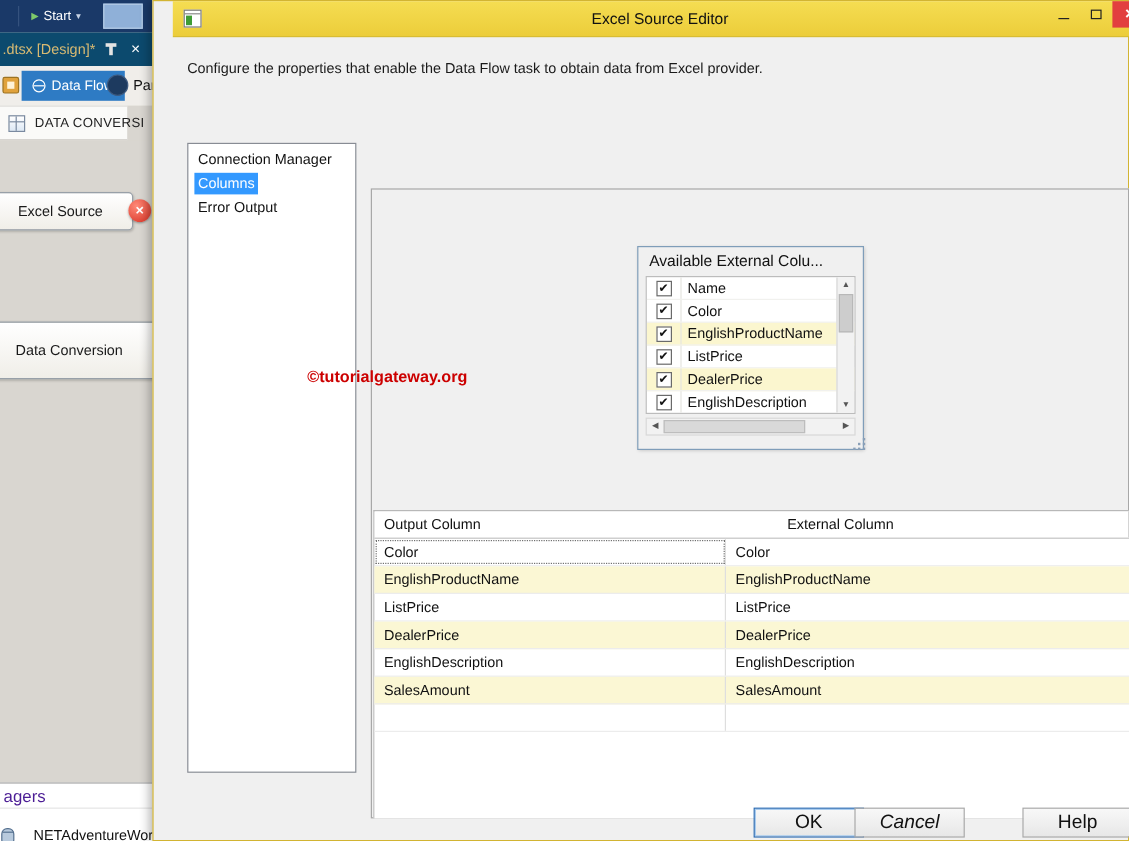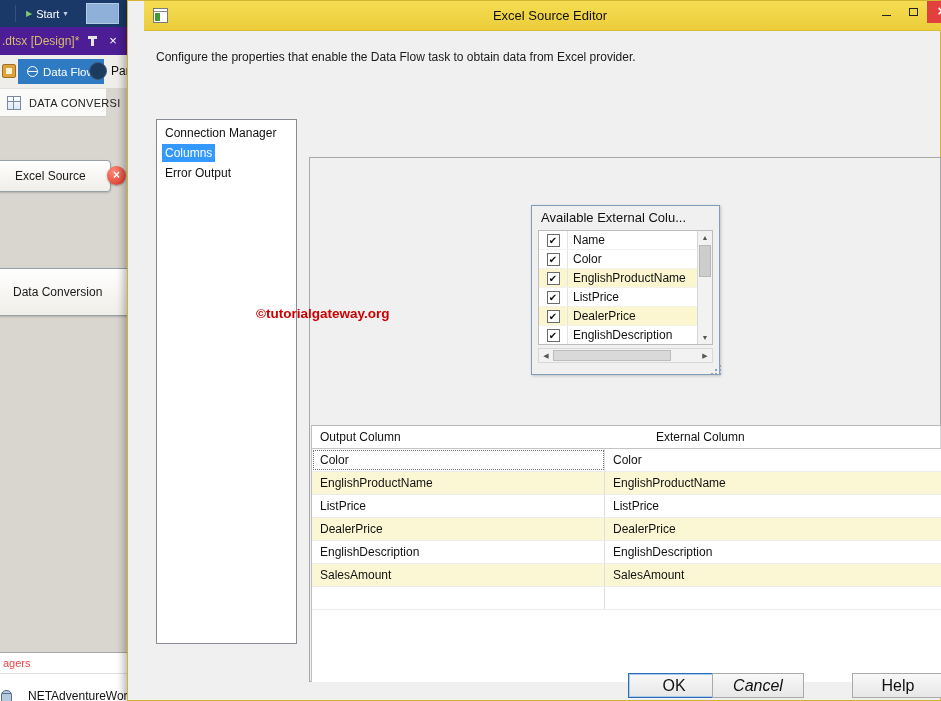--- a/index.html
+++ b/index.html
@@ -8,21 +8,21 @@
   .abs { position:absolute; }
 
   
   .env-topbar { left:0; top:0; width:127px; height:27px; background:#1a3968; }
   .topbar-sep { left:15px; top:5px; width:1px; height:17px; background:#35527e; }
   .start-btn { left:20px; top:3px; height:21px; display:flex; align-items:center; gap:4px; padding:0 6px; color:#fff; font-size:11px; }
   .play-icon { color:#7ec96a; font-size:8px; line-height:1; }
   .chev-icon { color:#c6d2e4; font-size:8px; line-height:1; }
   .topbar-box { left:86px; top:3px; width:33px; height:21px; background:#8fb0d8; border:1px solid #b4cce6; }
 
-  .env-tabstrip { left:0; top:27px; width:127px; height:28px; background:#4c1d95; }
+  .env-tabstrip { left:0; top:27px; width:127px; height:28px; background:#0c4a6e; }
   .doc-tab-label { left:2px; top:0; line-height:28px; font-size:12px; color:#d8ba72; white-space:nowrap; }
   .pin-icon { left:91px; top:10px; width:3px; height:9px; background:#e4e4e4; }
   .pin-icon:before { content:""; position:absolute; top:-1px; left:-3px; width:9px; height:3px; background:#e4e4e4; }
   .tab-close { left:104px; top:0; width:18px; height:28px; color:#fff; font-size:13px; text-align:center; line-height:27px; }
 
   .env-row2 { left:0; top:55px; width:127px; height:33px; background:#f0eeea; }
   .controlflow-icon { left:2px; top:9px; width:14px; height:14px; background:#e0a23c; border:1px solid #9c7322; border-radius:2px; }
   .controlflow-icon:before { content:""; position:absolute; left:3px; top:3px; width:6px; height:6px; background:#fff3d8; }
   .dataflow-tab { left:18px; top:4px; height:25px; background:#2e7bc4; color:#fff; font-size:11.5px; display:flex; align-items:center; gap:5px; padding:0 9px; }
   .globe-icon { width:11px; height:11px; border:1px solid #fff; border-radius:50%; position:relative; }
@@ -35,21 +35,21 @@
   .grid-icon:before { content:""; position:absolute; left:0; right:0; top:4px; height:1px; background:#7a8aa0; }
   .grid-icon:after { content:""; position:absolute; top:0; bottom:0; left:5px; width:1px; background:#7a8aa0; }
   .toolbar-title { left:29px; top:0; line-height:28px; font-size:11px; letter-spacing:0.3px; color:#222; white-space:nowrap; }
 
   .env-surface { left:0; top:117px; width:127px; height:535px; background:#d9d6d0; }
   .task-box { background:linear-gradient(#ffffff,#f0eee8); border:1px solid #98a0a8; border-radius:4px; box-shadow:0 1px 2px rgba(0,0,0,0.18); display:flex; align-items:center; font-size:12px; color:#1a1a1a; }
   .excel-source-box { left:-6px; top:43px; width:117px; height:32px; padding-left:20px; }
   .error-badge { left:107px; top:49px; width:19px; height:19px; border-radius:50%; background:radial-gradient(circle at 35% 30%, #ff8a78, #d62f22); color:#fff; font-size:12px; font-weight:bold; text-align:center; line-height:18px; box-shadow:0 1px 2px rgba(0,0,0,0.35); z-index:2; }
   .data-conversion-box { left:-6px; top:151px; width:142px; height:48px; padding-left:18px; }
 
-  .env-pane-header { left:0; top:652px; width:127px; height:22px; background:#ffffff; border-top:1px solid #a8a8a8; border-bottom:1px solid #e2e2e2; font-size:11px; line-height:21px; padding-left:3px; color:#ef4444; }
+  .env-pane-header { left:0; top:652px; width:127px; height:22px; background:#ffffff; border-top:1px solid #a8a8a8; border-bottom:1px solid #e2e2e2; font-size:14px; line-height:21px; padding-left:3px; color:#4c1d95; }
   .env-conn-area { left:0; top:674px; width:127px; height:27px; background:#ffffff; }
   .conn-item { left:1px; top:15px; display:flex; align-items:center; gap:16px; font-size:12px; color:#111; white-space:nowrap; }
   .db-icon { width:11px; height:13px; background:#b8cadd; border:1px solid #55708f; border-radius:5px 5px 3px 3px; position:relative; }
   .db-icon:before { content:""; position:absolute; left:0; right:0; top:2px; height:1px; background:#55708f; }
 
   
   .dialog { left:127px; top:0; width:814px; height:701px; background:#f0f0f0; border:1px solid #d2b432; box-shadow:-3px 0 8px rgba(0,0,0,0.3); z-index:3; }
   .dlg-titlebar { left:0; top:0; width:100%; height:30px; background:linear-gradient(#f5dd52,#eccd3a); border-bottom:1px solid #d8bc34;margin-left:16px; }
   .dlg-icon { left:9px; top:7px; width:15px; height:15px; background:#fff; border:1px solid #7a7a7a; }
   .dlg-icon:before { content:""; position:absolute; left:1px; top:4px; width:5px; height:8px; background:#3f9c35; }

